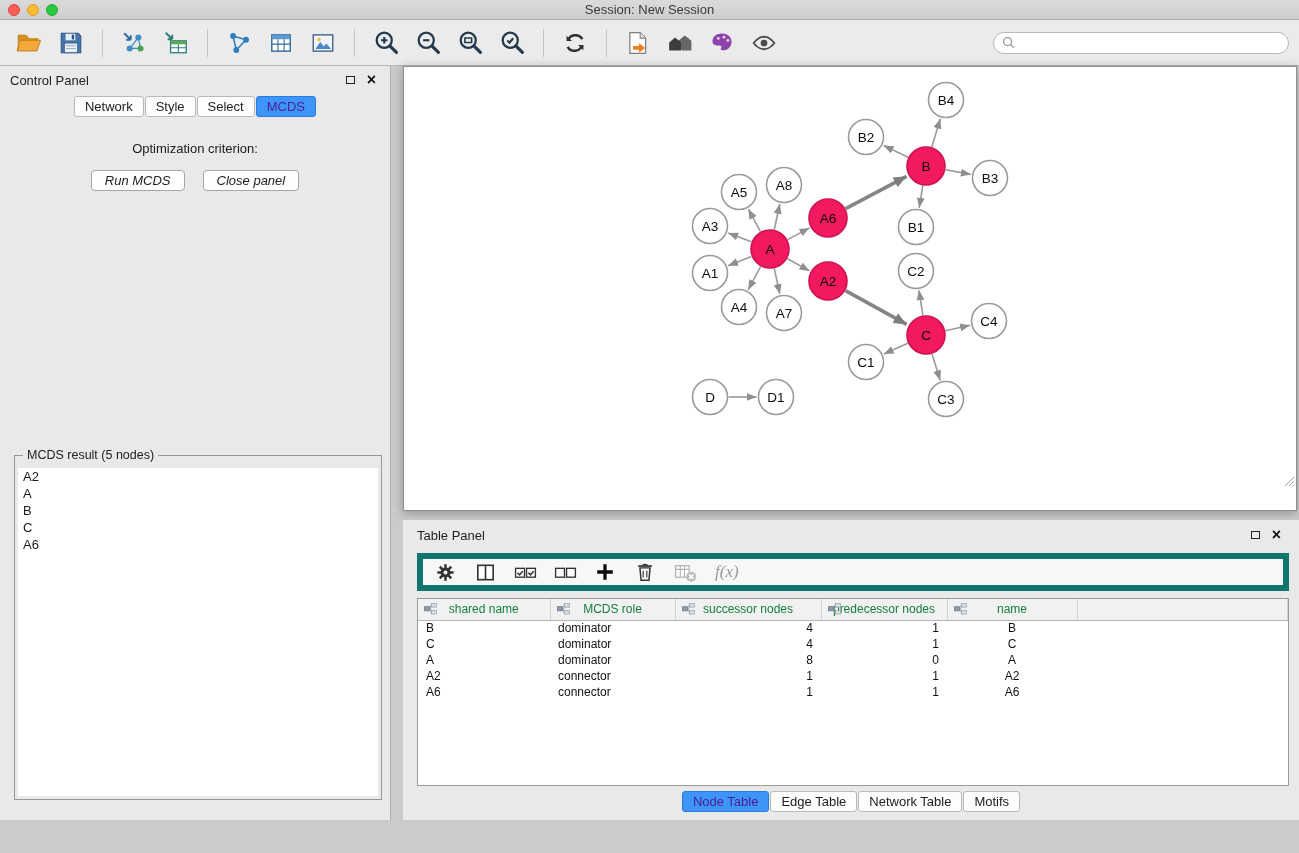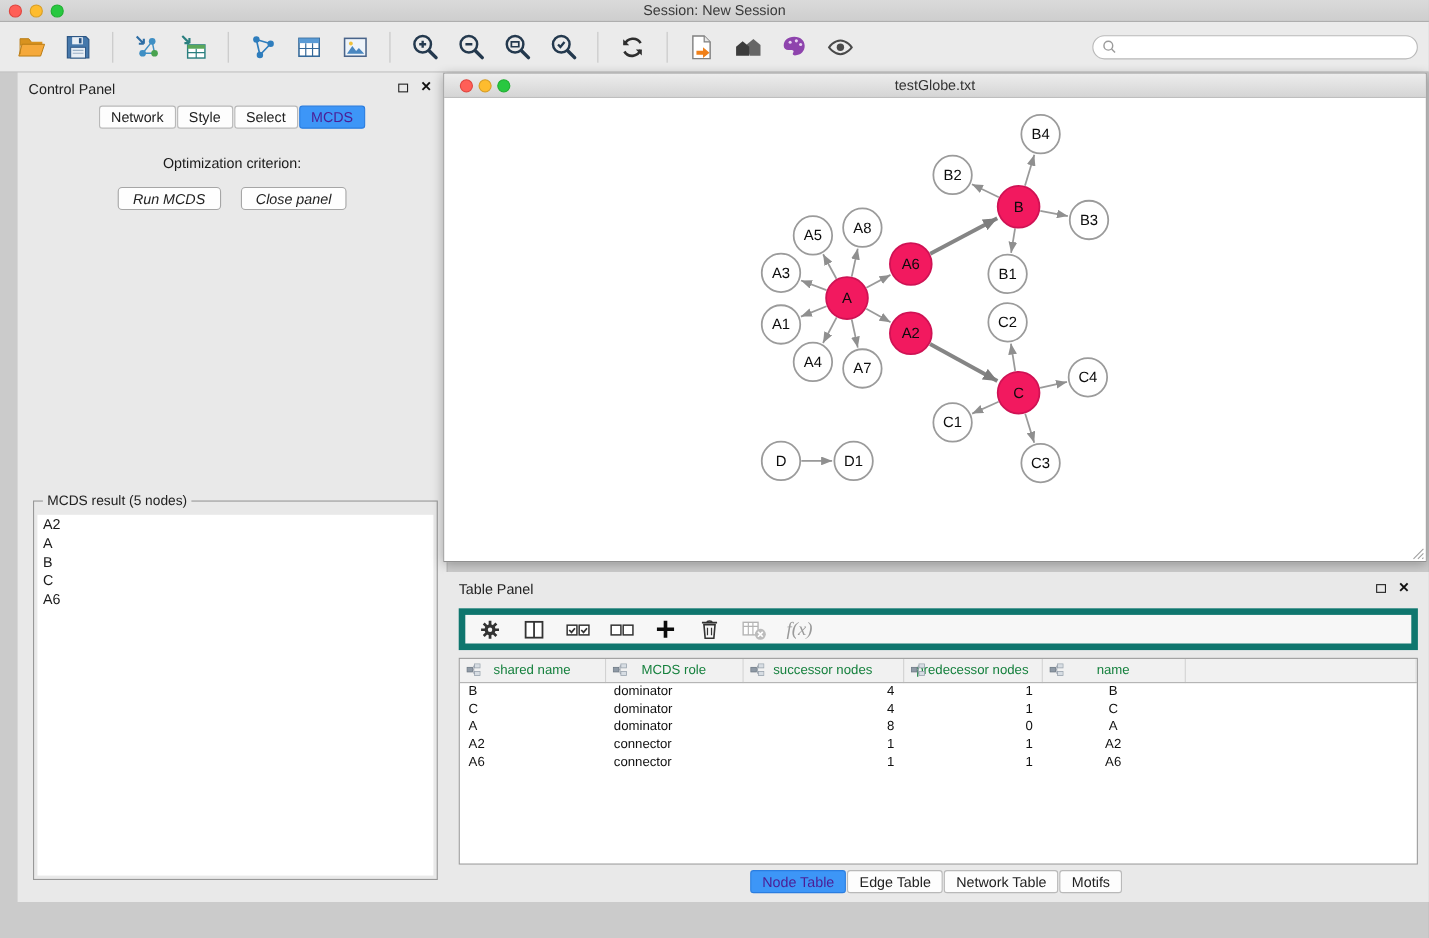--- a/index.html
+++ b/index.html
@@ -24,21 +24,21 @@
   .searchbox{margin-left:auto;width:296px;height:22px;background:#fff;border:1px solid #b9b9b9;border-radius:12px;display:flex;align-items:center;padding:0 8px;gap:5px;}
   .searchbox input{border:none;outline:none;flex:1;font-size:12px;background:transparent;font-family:inherit;}
 
   
   .panel-header{height:28px;display:flex;align-items:center;padding:0 10px;font-size:13px;color:#222;}
   .hbtns{margin-left:auto;display:flex;gap:12px;align-items:center;padding-right:4px;}
   .float-box{width:9px;height:8px;border:1.5px solid #222;display:inline-block;}
   .close-x{font-size:16px;font-weight:bold;color:#111;line-height:1;}
 
   
-  .control-panel{position:absolute;left:16px;top:66px;width:391px;bottom:33px;background:#e9e9e9;border-right:1px solid #b0b0b0;}
+  .control-panel{position:absolute;left:0;top:66px;width:391px;bottom:33px;background:#e9e9e9;border-right:1px solid #b0b0b0;}
   .cp-tabs{display:flex;justify-content:center;gap:1px;margin-top:2px;}
   .tab{padding:2px 10px;font-size:13px;background:#fdfdfd;border:1px solid #b9b9b9;color:#222;border-radius:3px;white-space:nowrap;}
   .tab.active{background:#3d96f7;border-color:#2a7de0;color:#4c1d95;}
   .opt-label{text-align:center;margin-top:24px;font-size:13px;}
   .dropdown{position:relative;margin:9px auto 0;width:312px;height:23px;background:#fff;border:1px solid #a6a6a6;border-radius:4px;display:flex;align-items:center;padding-left:8px;font-size:12.5px;}
   .dd-stepper{position:absolute;right:1px;top:1px;bottom:1px;width:17px;background:linear-gradient(#6fb3fb,#3583ec);border-radius:0 3px 3px 0;display:flex;flex-direction:column;align-items:center;justify-content:center;color:#fff;font-size:6.5px;line-height:7px;}
   .cp-buttons{display:flex;justify-content:center;gap:18px;margin-top:14px;}
   .btn{padding:2px 13px;background:#fefefe;border:1px solid #a6a6a6;border-radius:4px;font-size:13px;color:#222;font-family:inherit;font-style:italic;}
   .result-group{position:absolute;left:14px;top:389px;width:368px;height:345px;border:1px solid #989898;background:#e9e9e9;}
   .result-legend{position:absolute;top:-8px;left:8px;background:#e9e9e9;padding:0 4px;font-size:12.5px;color:#222;z-index:2;}
@@ -284,28 +284,20 @@
           <div class="result-item">A2</div>
           <div class="result-item">A</div>
           <div class="result-item">B</div>
           <div class="result-item">C</div>
           <div class="result-item">A6</div>
         </div>
     </div>
   </div>
 
   <div class="network-window">
-    <div class="nw-titlebar">
-      <div class="nw-traffic">
-        <span class="tl red"></span>
-        <span class="tl yellow"></span>
-        <span class="tl green"></span>
-      </div>
-      <div class="nw-title">testGlobe.txt</div>
-    </div>
     <div class="nw-canvas">
       <svg id="graph-svg" width="892" height="421">
         <defs>
           <marker id="arrow" viewBox="0 0 10 8" markerWidth="10" markerHeight="8" refX="10" refY="4" orient="auto" markerUnits="userSpaceOnUse">
               <path d="M0 0L10 4L0 8z" fill="#8f8f8f"></path>
             </marker>
           <marker id="arrowT" viewBox="0 0 13 11" markerWidth="13" markerHeight="11" refX="13" refY="5.5" orient="auto" markerUnits="userSpaceOnUse">
               <path d="M0 0L13 5.5L0 11z" fill="#7d7d7d"></path>
             </marker>
         </defs>

